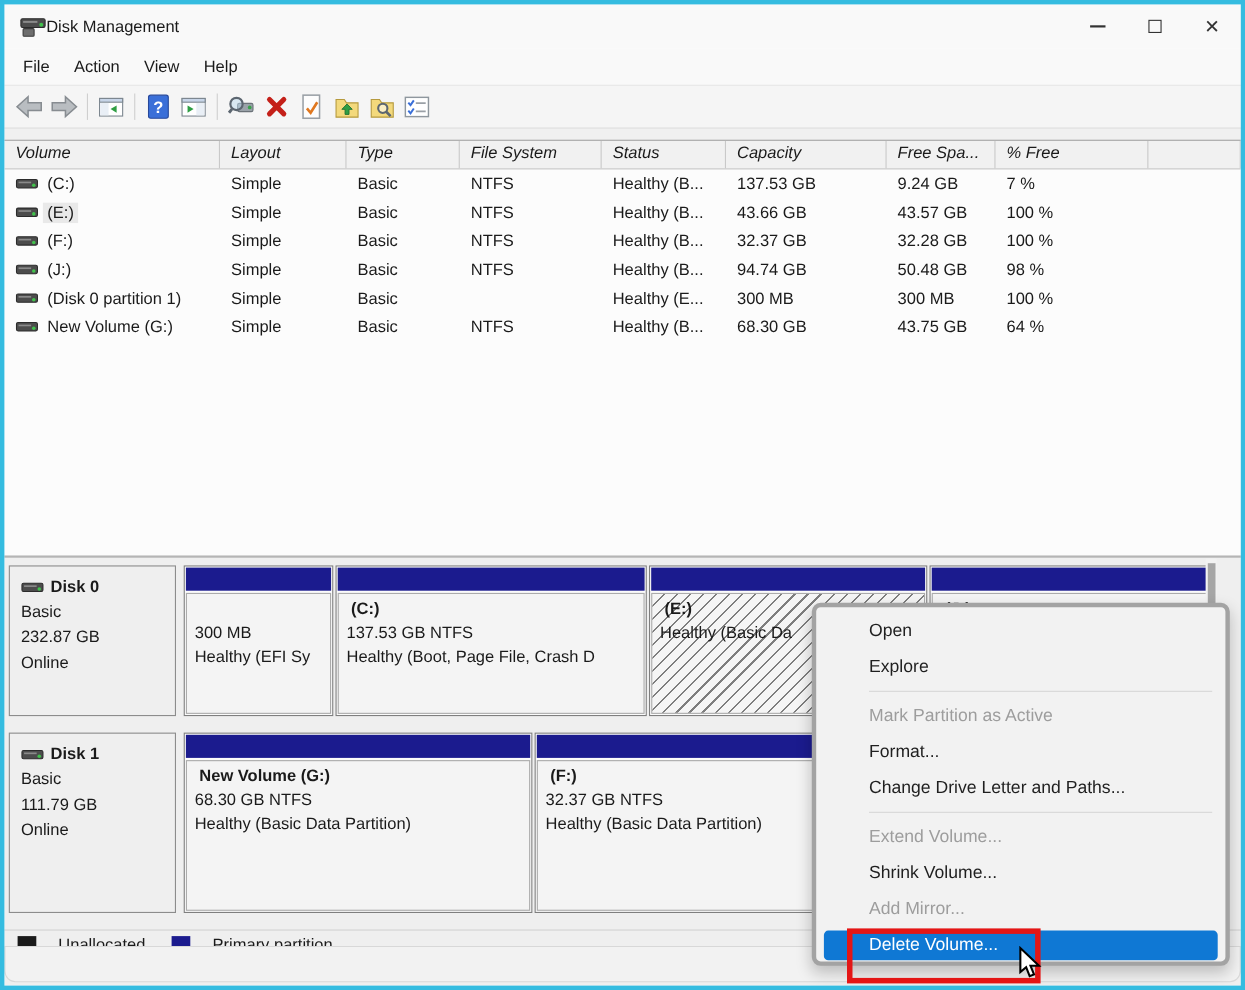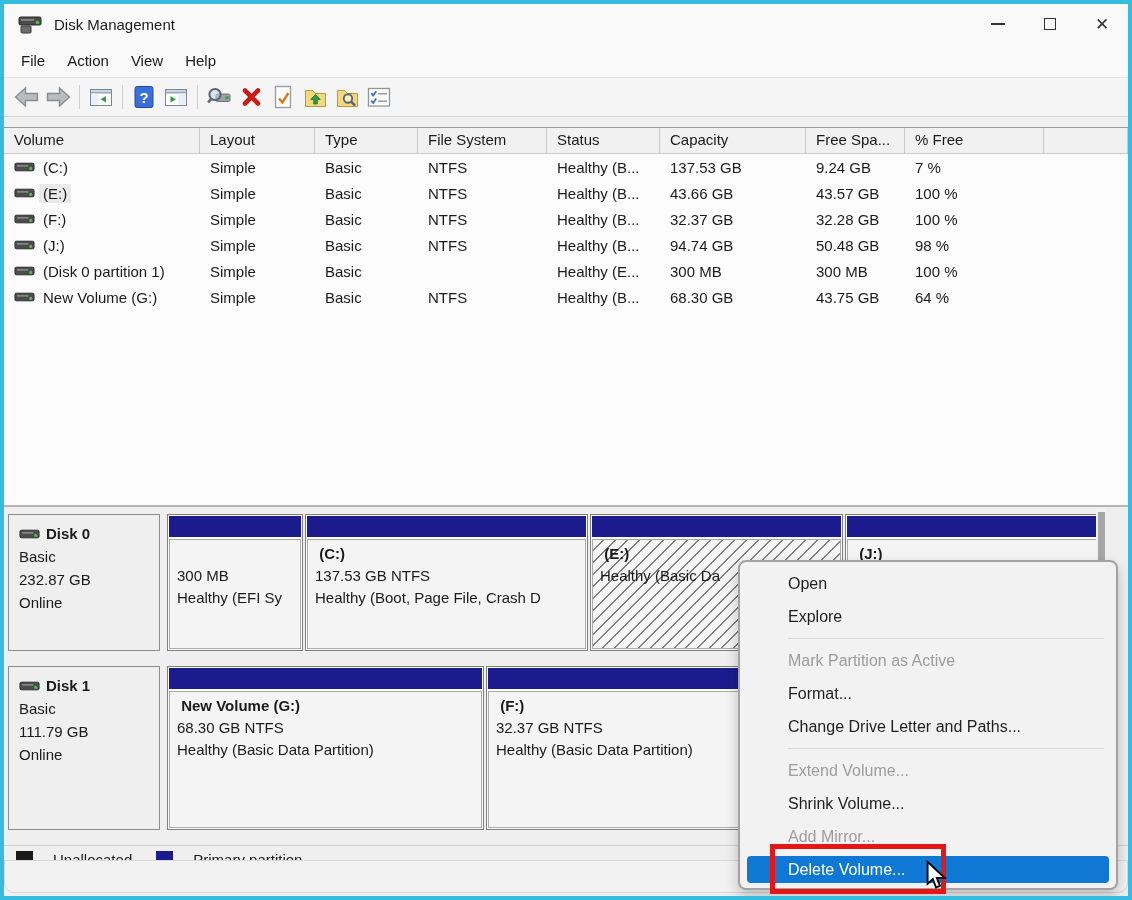--- a/index.html
+++ b/index.html
@@ -4,41 +4,41 @@
 <style>
   * { margin:0; padding:0; box-sizing:border-box; }
   html,body { width:1132px; height:900px; overflow:hidden; }
   body { font-family:"Liberation Sans", sans-serif; font-size:15px; color:#1a1a1a; background:#fff; position:relative; }
 
   .frame { position:absolute; inset:0; border:4px solid var(--frame_cyan); pointer-events:none; z-index:100; }
 
   
   .titlebar { position:absolute; left:4px; right:4px; top:4px; height:40px; background:#f9f9f9; display:flex; align-items:center; }
   .app-icon { margin-left:14px; display:flex; }
-  .title-text { margin-left:12px; font-size:15px; }
+  .title-text { margin-left:0; font-size:15px; }
   .win-controls { position:absolute; right:0; top:0; height:40px; display:flex; }
   .wc { width:52px; height:40px; display:flex; align-items:center; justify-content:center; }
   .wc-min-glyph { width:14px; border-top:2px solid #333; }
   .wc-max-glyph { width:12px; height:12px; border:1.6px solid #333; }
   .wc-close-glyph { font-size:17px; color:#333; line-height:1; }
 
   .menubar { position:absolute; left:4px; right:4px; top:44px; height:33px; background:#f9f9f9; display:flex; align-items:center; padding-left:6px; }
   .menu-item { padding:4px 11px; }
 
   .toolbar { position:absolute; left:4px; right:4px; top:77px; height:40px; background:#f5f5f5; border-top:1px solid #e6e6e6; border-bottom:1px solid #d6d6d6; display:flex; align-items:center; padding-left:6px; }
   .tbtn { width:32px; height:30px; display:flex; align-items:center; justify-content:center; }
   .tsep { width:1px; height:24px; background:#cfcfcf; margin:0 5px; }
 
   .chrome-gap { position:absolute; left:4px; right:4px; top:117px; height:10px; background:#f0f0f0; }
 
   
   .table-panel { position:absolute; left:4px; right:4px; top:127px; height:378px; background:#fcfcfc; border-top:1px solid #9a9a9a; overflow:hidden; }
   .vt-grid { display:grid; grid-template-columns:196px 115px 103px 129px 113px 146px 99px 139px 1fr; }
   .vt-header { background:#f1f1f1; border-bottom:1px solid #c9c9c9; height:26px; }
-  .vt-header .hc { padding:3px 0 0 10px; border-right:1px solid #c9c9c9; overflow:hidden; white-space:nowrap; }
+  .vt-header .hc { padding:3px 0 0 10px; border-right:1px solid #c9c9c9; overflow:hidden; white-space:nowrap;font-style:italic; }
   .vt-row { height:26px; align-items:center; }
   .vt-row .c { padding-left:10px; white-space:nowrap; overflow:hidden; }
   .volcell { display:flex; align-items:center; gap:8px; }
   .vol-label.sel { background:#e9e9e9; padding:1px 4px; margin-left:-4px; }
 
   
   .graph-panel { position:absolute; left:4px; right:4px; top:505px; bottom:4px; background:#efefef; border-top:2px solid #b5b5b5; }
   .disk-row { display:flex; margin:7px 0 15px 4px; }
   .disk-row.d0 { height:137px; }
   .disk-row.d1 { height:164px; }
@@ -55,21 +55,21 @@
   .legend { display:flex; align-items:center; gap:10px; padding-left:12px; height:28px; border-top:1px solid #d2d2d2; background:#efefef; }
   .lg-item { display:flex; align-items:center; gap:20px; margin-right:14px; }
   .lg-sq { width:17px; height:17px; }
 
   .statusbar { position:absolute; left:0; right:0; bottom:3px; height:33px; background:#f2f2f2; border:1px solid #d8d8d8; border-radius:0 0 10px 10px; }
 
   .vscroll { position:absolute; left:1096px; top:508px; width:10px; height:340px; background:#f2f2f2; z-index:2; }
   .vthumb { position:absolute; left:1.5px; top:4px; width:7px; height:110px; background:#a6a6a6; }
 
   
-  .ctx-menu { position:absolute; left:738px; top:560px; width:380px; height:330px; background:#f2f2f2; border:2px solid #a3a3a3; border-radius:8px; box-shadow:0 6px 14px rgba(0,0,0,.22); z-index:10; padding-top:5px; overflow:hidden;text-align:right; }
+  .ctx-menu { position:absolute; left:738px; top:548px; width:380px; height:330px; background:#f2f2f2; border:4px solid #a3a3a3; border-radius:8px; box-shadow:0 6px 14px rgba(0,0,0,.22); z-index:10; padding-top:5px; overflow:hidden;text-align:right; }
   .mi { height:33px; display:flex; align-items:center; padding-left:48px; font-size:16px; color:#1f1f1f; white-space:nowrap; }
   .mi.disabled { color:#9d9d9d; }
   .mi.highlight { background:var(--accent_blue); color:#fff; border-radius:4px; margin:3px 7px 0; padding-left:41px; height:27px; }
   .msep { border-top:1px solid #d8d8d8; margin:5px 12px 5px 48px; }
 
   .red-box { position:absolute; left:770px; top:844px; width:176px; height:50px; border:5px solid var(--annotation_red); z-index:40; }
   .cursor { position:absolute; left:925px; top:860px; z-index:50; }
 </style>
 </head>
 <body>

